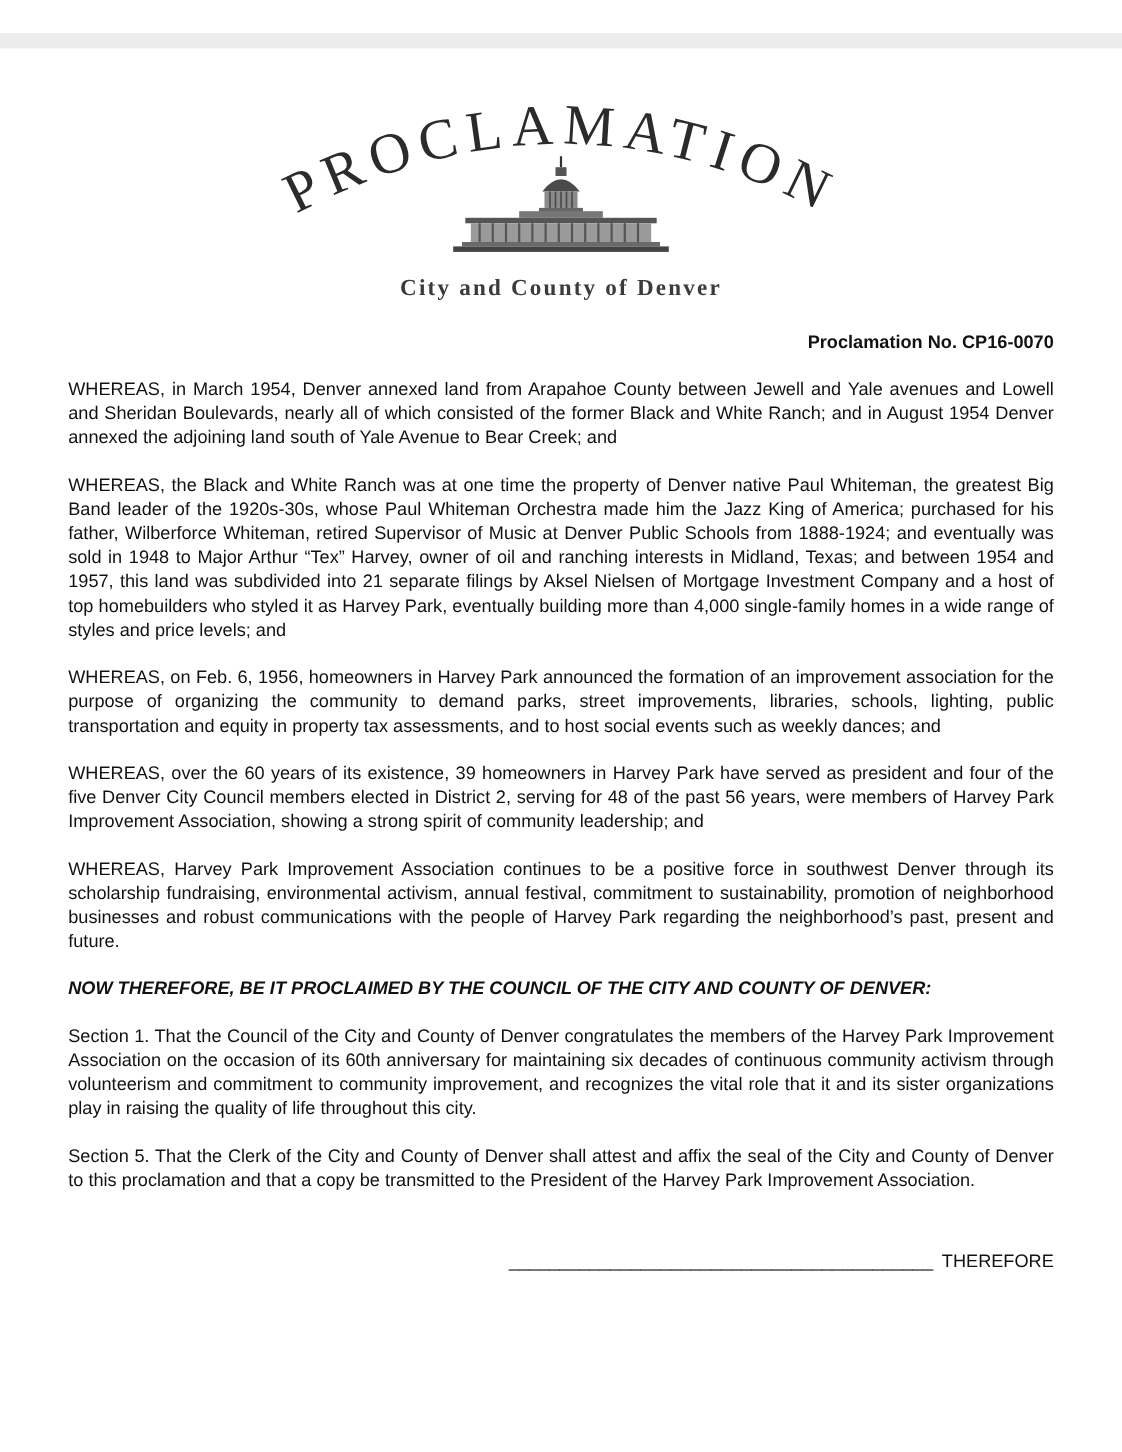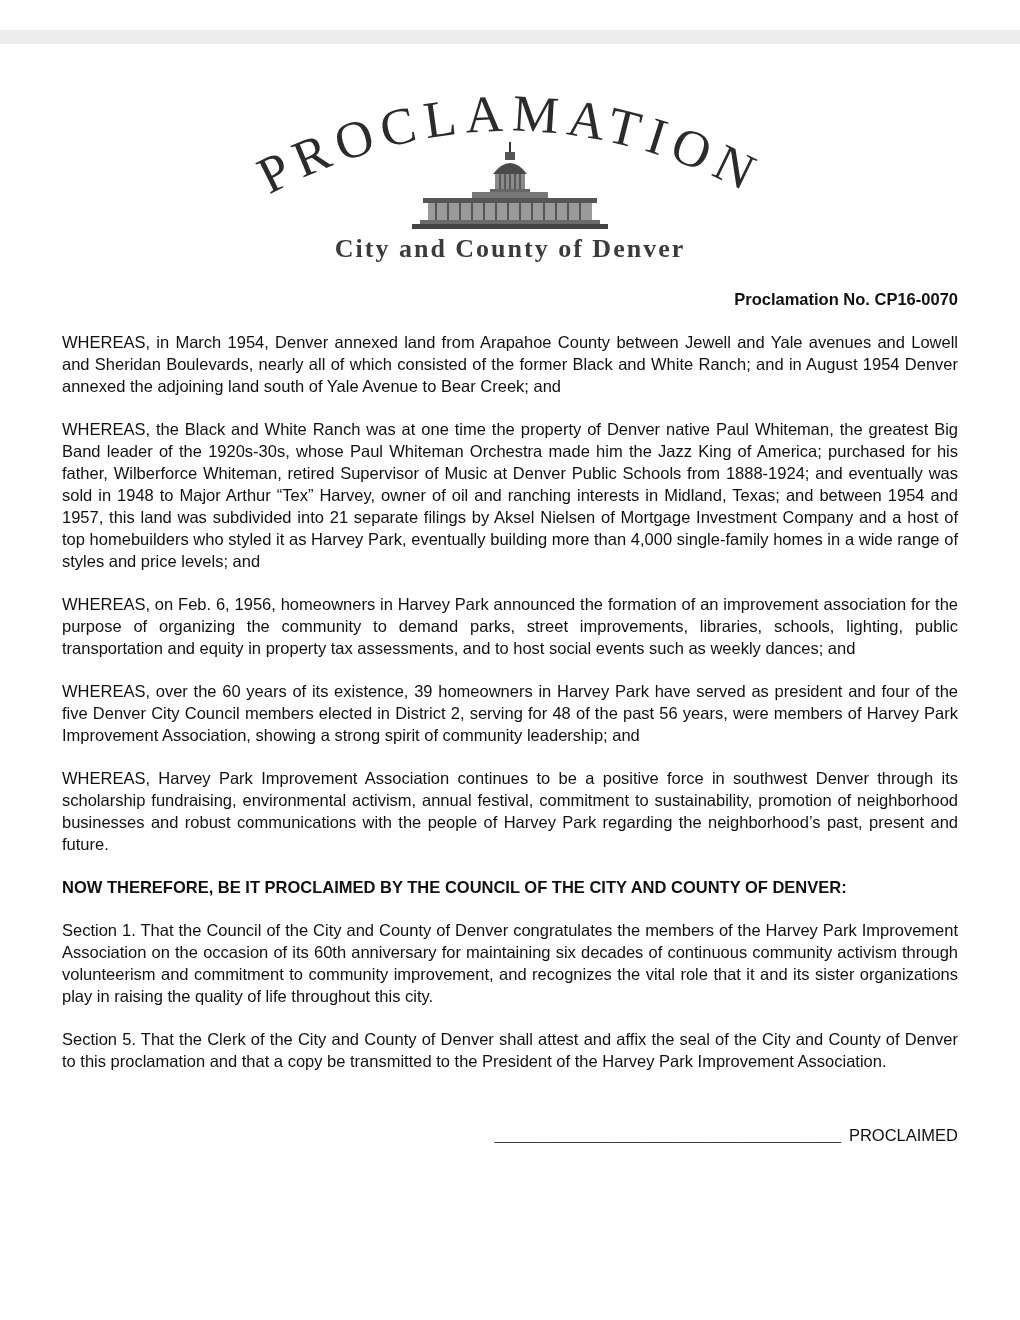--- a/index.html
+++ b/index.html
@@ -25,38 +25,38 @@
   }
   .logo { text-align: center; position: relative; z-index: 1; }
   .logo svg { display: block; margin: 0 auto; }
   .arch-text {
     font-family: "Liberation Serif", serif;
     font-size: 52px;
     letter-spacing: 8px;
     fill: #2b2b2b;
   }
   .logo-caption {
-    margin-top: 4px;
+    margin-top: 16px;
     font-family: "Liberation Serif", serif;
-    font-size: 26px;
+    font-size: 21px;
     font-weight: bold;
     letter-spacing: 2px;
     color: #3b3b3b;
   }
   .doc-title { margin-top: 28px; text-align: right; font-weight: bold; }
   .title-line { margin: 0; }
   .para {
     margin: 21px 0 0 0;
     text-align: justify;
   }
   .para b { font-weight: normal; }
-  .proclaim { font-weight: bold; text-align: left; }
+  .proclaim { font-weight: bold; text-align: left; font-style: italic; }
   .passed { margin-top: 60px; margin-left: 416px; }
   .signature { margin-top: 52px; text-align: right; white-space: nowrap; }
-  .sig-line { letter-spacing: 0; font-family: Liberation Serif, serif; }
+  .sig-line { letter-spacing: 0; }
   .sig-title { margin-left: 8px; }
 </style>
 </head>
 <body>
 
 <div class="page">
 
   <div class="top-band"></div>
 
   <div class="logo">
@@ -120,16 +120,16 @@
   <p class="para"><b>WHEREAS,</b><span> Harvey Park Improvement Association continues to be a positive force in southwest Denver through its scholarship fundraising, environmental activism, annual festival, commitment to sustainability, promotion of neighborhood businesses and robust communications with the people of Harvey Park regarding the neighborhood’s past, present and future.</span></p>
 
   <p class="para proclaim">NOW THEREFORE, BE IT PROCLAIMED BY THE COUNCIL OF THE CITY AND COUNTY OF DENVER:</p>
 
   <p class="para"><b>Section 1.</b><span> That the Council of the City and County of Denver congratulates the members of the Harvey Park Improvement Association on the occasion of its 60th anniversary for maintaining six decades of continuous community activism through volunteerism and commitment to community improvement, and recognizes the vital role that it and its sister organizations play in raising the quality of life throughout this city.</span></p>
 
   <p class="para"><b>Section 5.</b><span> That the Clerk of the City and County of Denver shall attest and affix the seal of the City and County of Denver to this proclamation and that a copy be transmitted to the President of the Harvey Park Improvement Association.</span></p>
 
 
   <div class="signature">
-    <span class="sig-line">__________________________________________</span><span class="sig-title">PROCLAIMED</span>
+    <span class="sig-line">__________________________________________</span><span class="sig-title">THEREFORE</span>
   </div>
 
 </div>
 
 </body></html>

